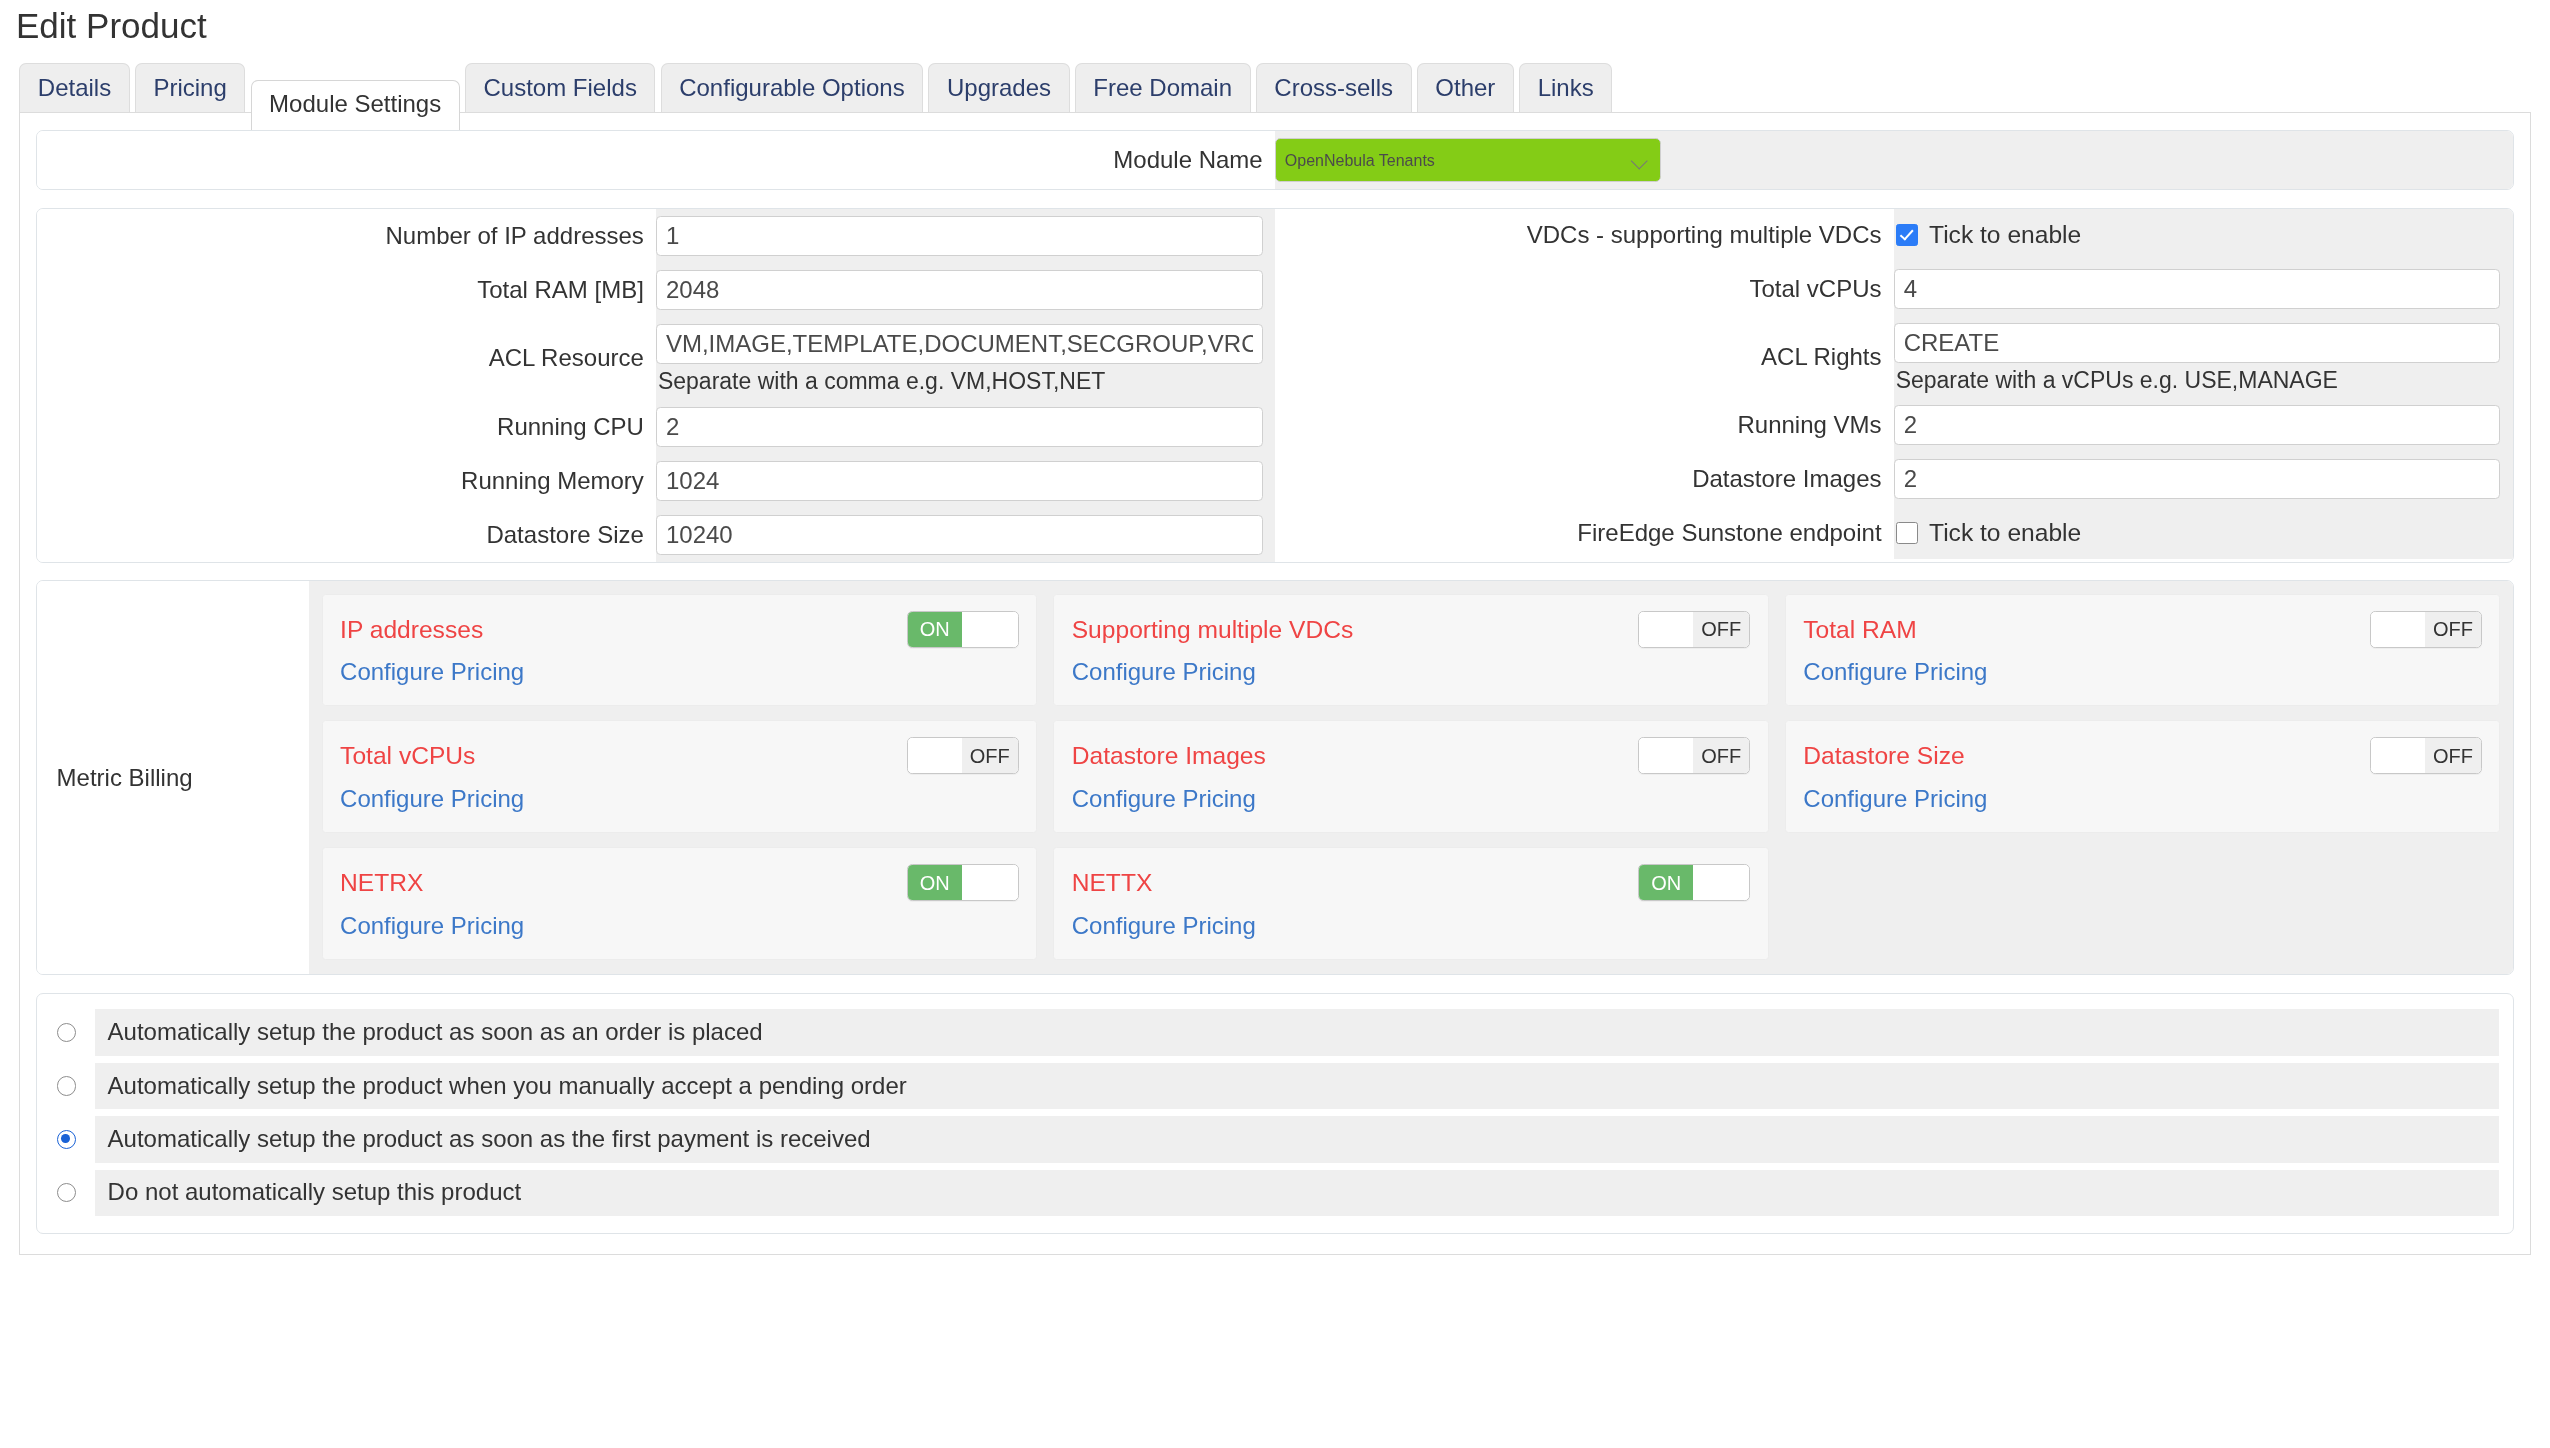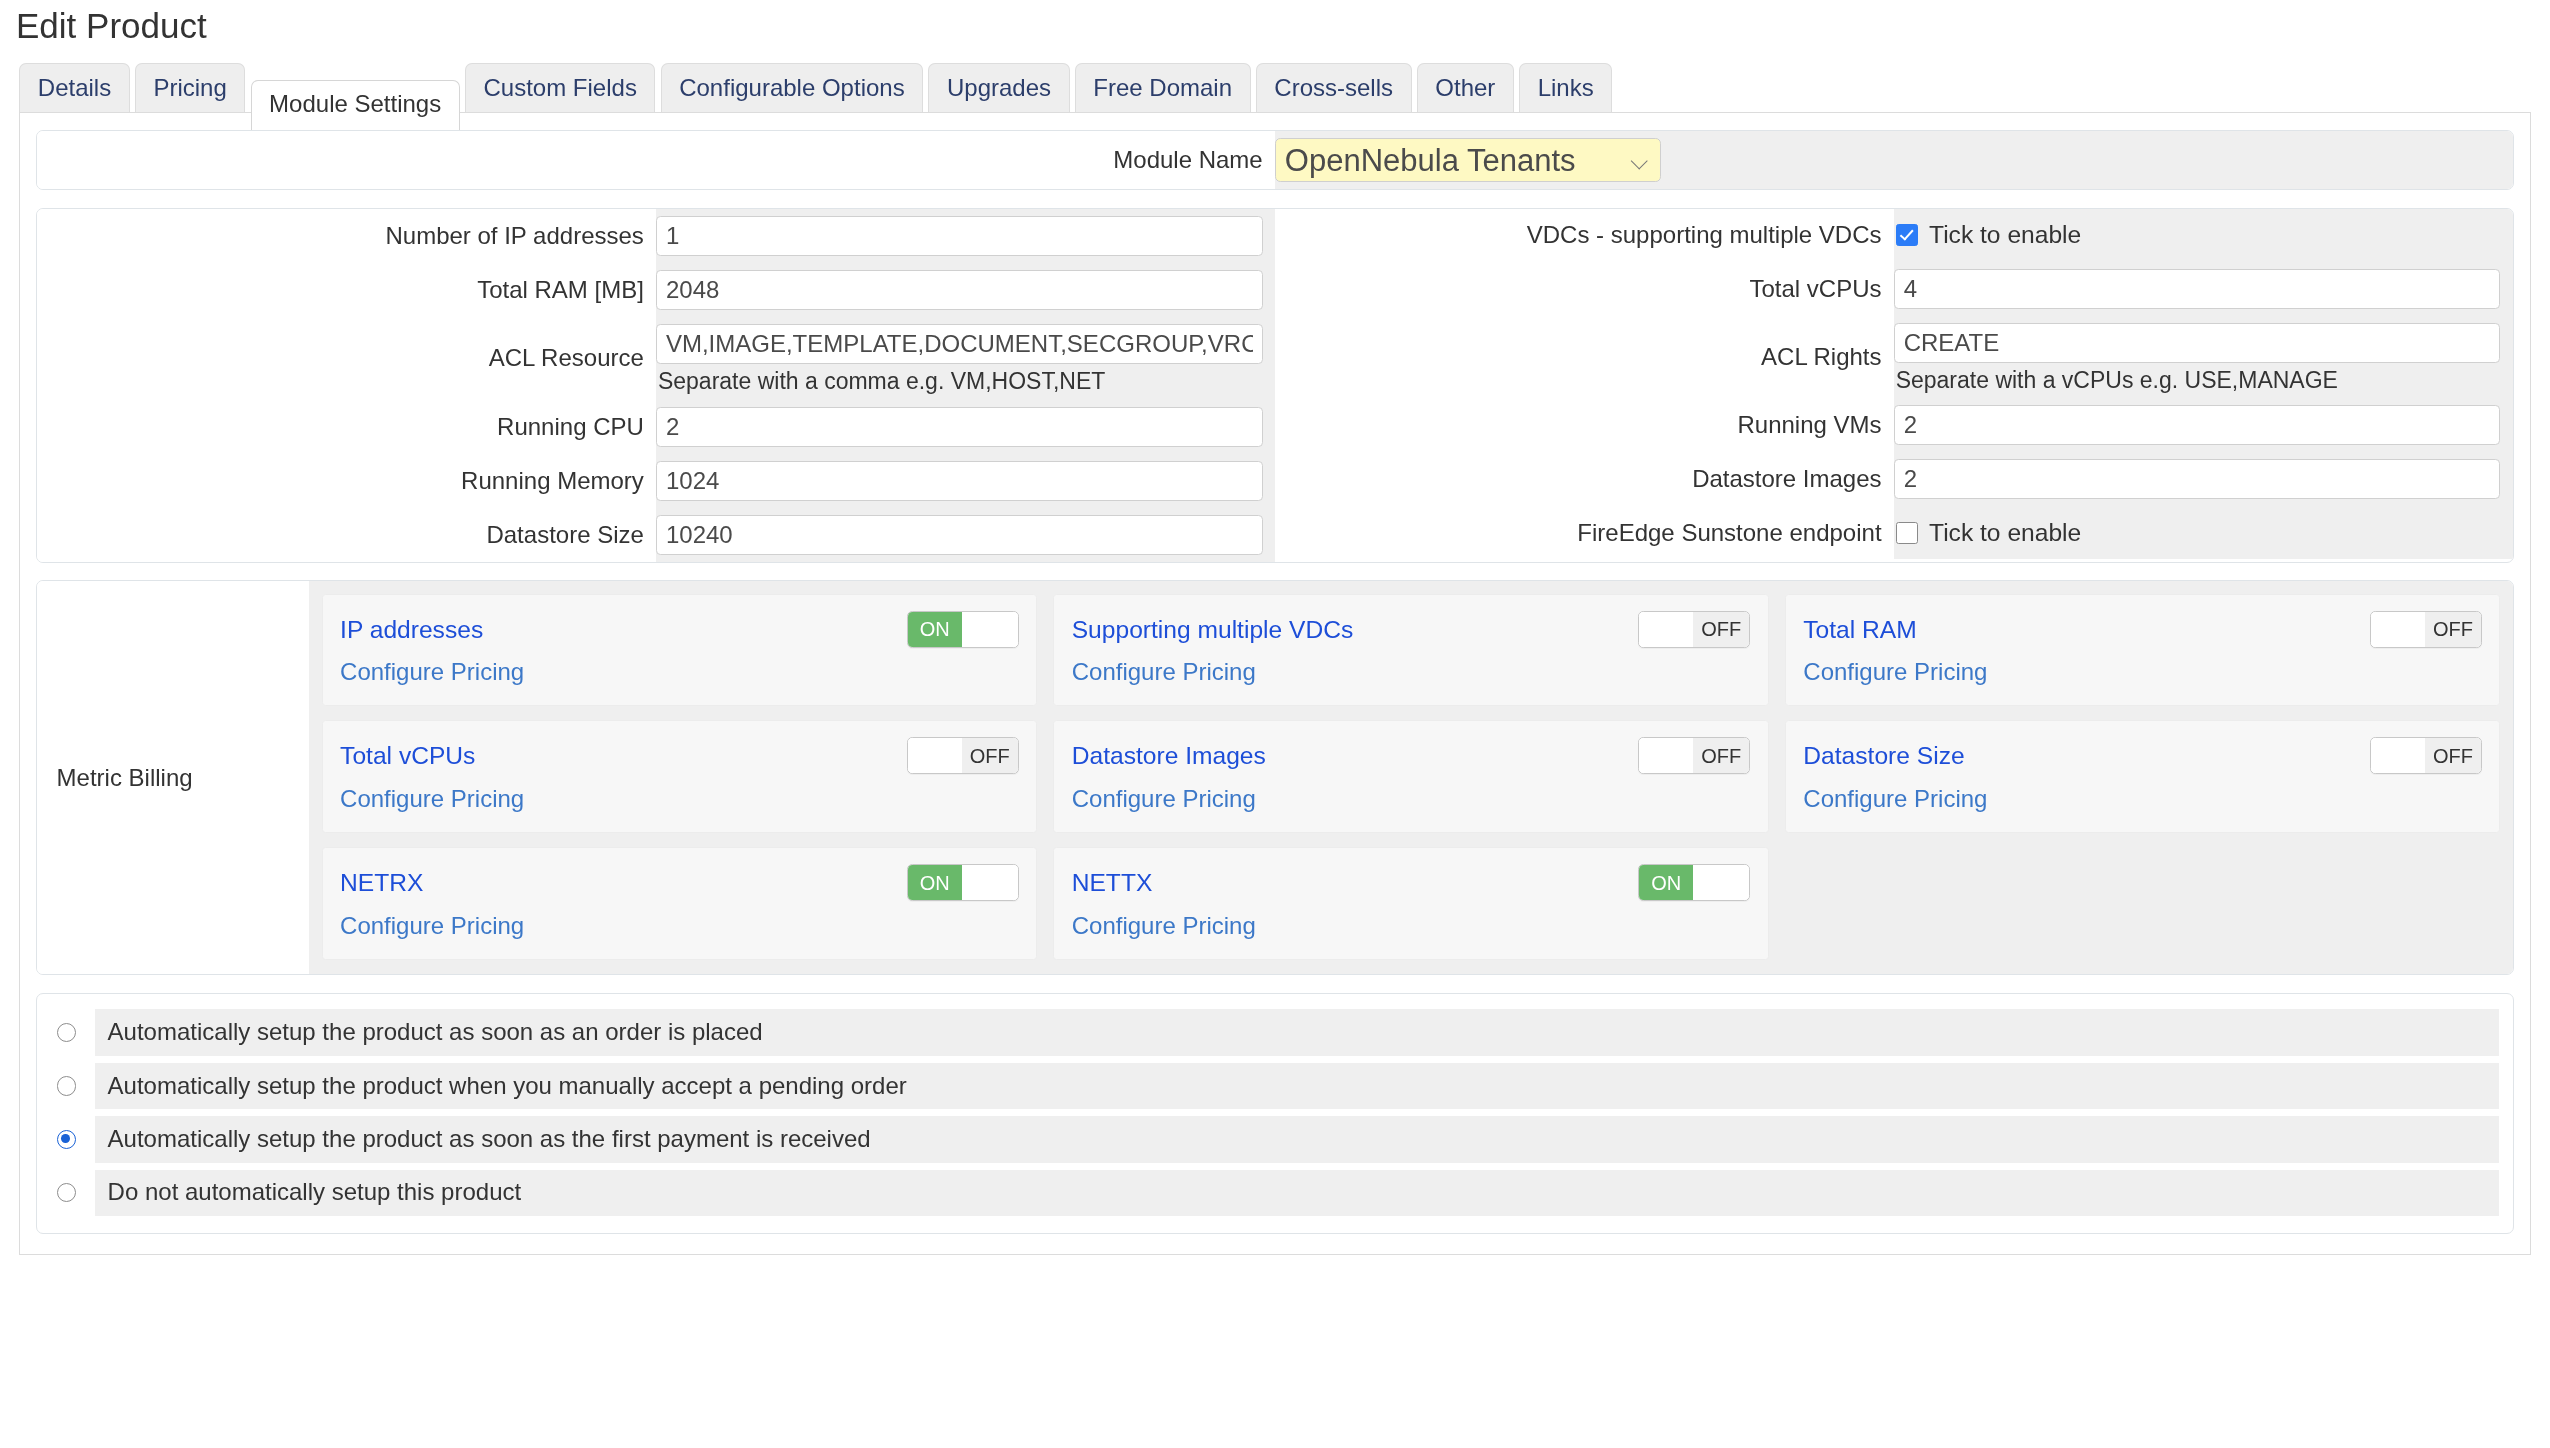--- a/index.html
+++ b/index.html
@@ -123,26 +123,26 @@
     padding: 5.3px 0 1.8px 1.8px;
     line-height: 1.1;
   }
 
   
   .selwrap { position: relative; width: 98%; max-width: 386px; }
   select.sel {
     -webkit-appearance: none; appearance: none;
     width: 100%;
     height: 44px;
-    font-size: 31px;
+    font-size: 16px;
     font-family: "Liberation Sans", sans-serif;
     color: #4b4b4b;
     border: 0.9px solid #cfcfcf;
     border-radius: 5.3px;
-    background: #fef9c3;
+    background: #84cc16;
     padding: 1.8px 39px 1.8px 8.8px;
     outline: none;
   }
   .selwrap::after {
     content: "";
     position: absolute;
     right: 16px; top: 16.7px;
     width: 11.4px; height: 11.4px;
     border-right: 1.8px solid #777;
     border-bottom: 1.8px solid #777;
@@ -203,21 +203,21 @@
     padding: 16px 17.5px 19.3px 17.5px;
     min-height: 103px;
   }
   .metric-card.empty { background: transparent; border: none; }
   .metric-top {
     display: flex;
     align-items: center;
     justify-content: space-between;
     gap: 14px;
   }
-  .metric-name { font-size: 24.6px; color: #1d4ed8; line-height: 1.1; }
+  .metric-name { font-size: 24.6px; color: #ef4444; line-height: 1.1; }
   .metric-link {
     display: inline-block;
     margin-top: 10.5px;
     font-size: 24px;
     color: #3c78c8;
     text-decoration: none;
     cursor: pointer;
   }
 
   

